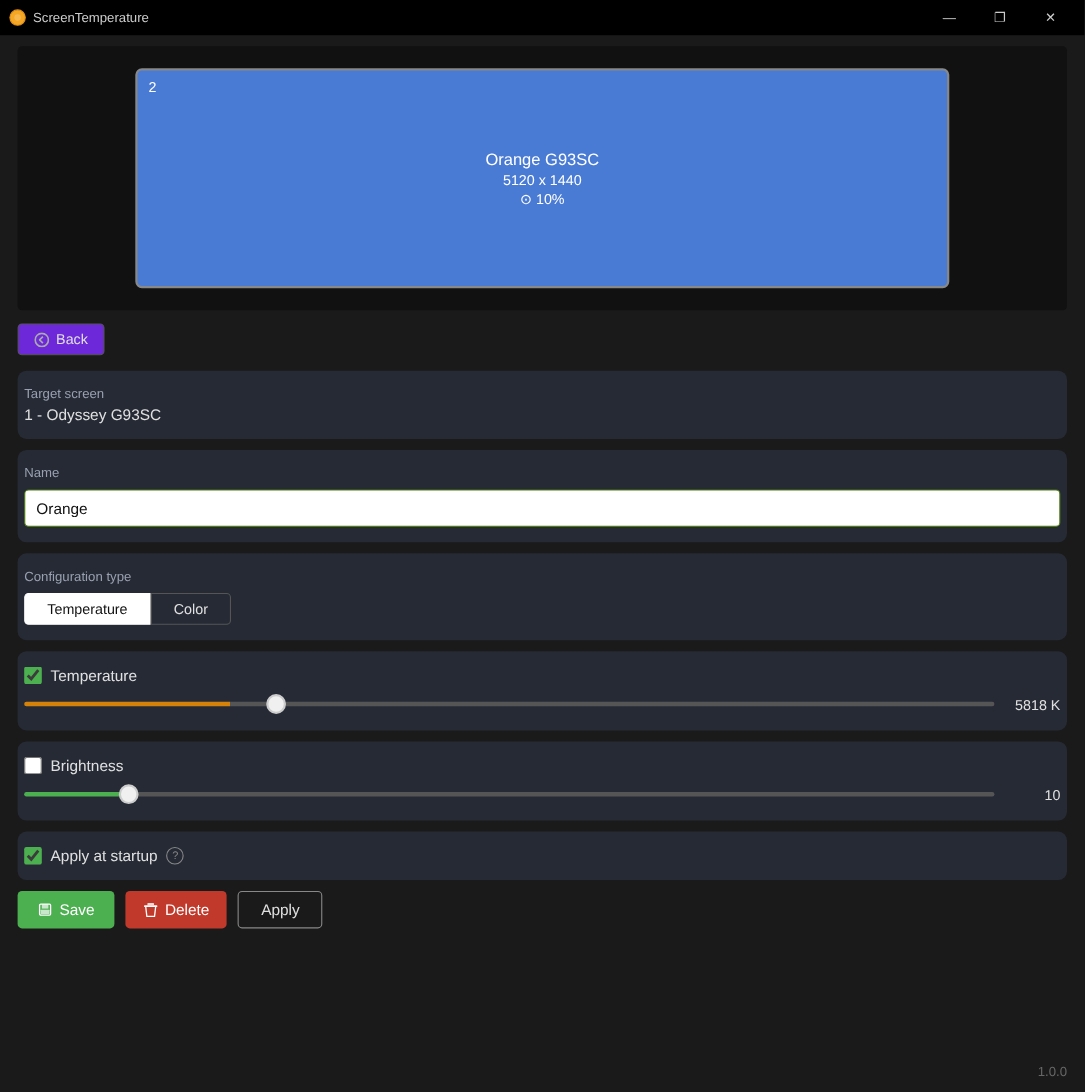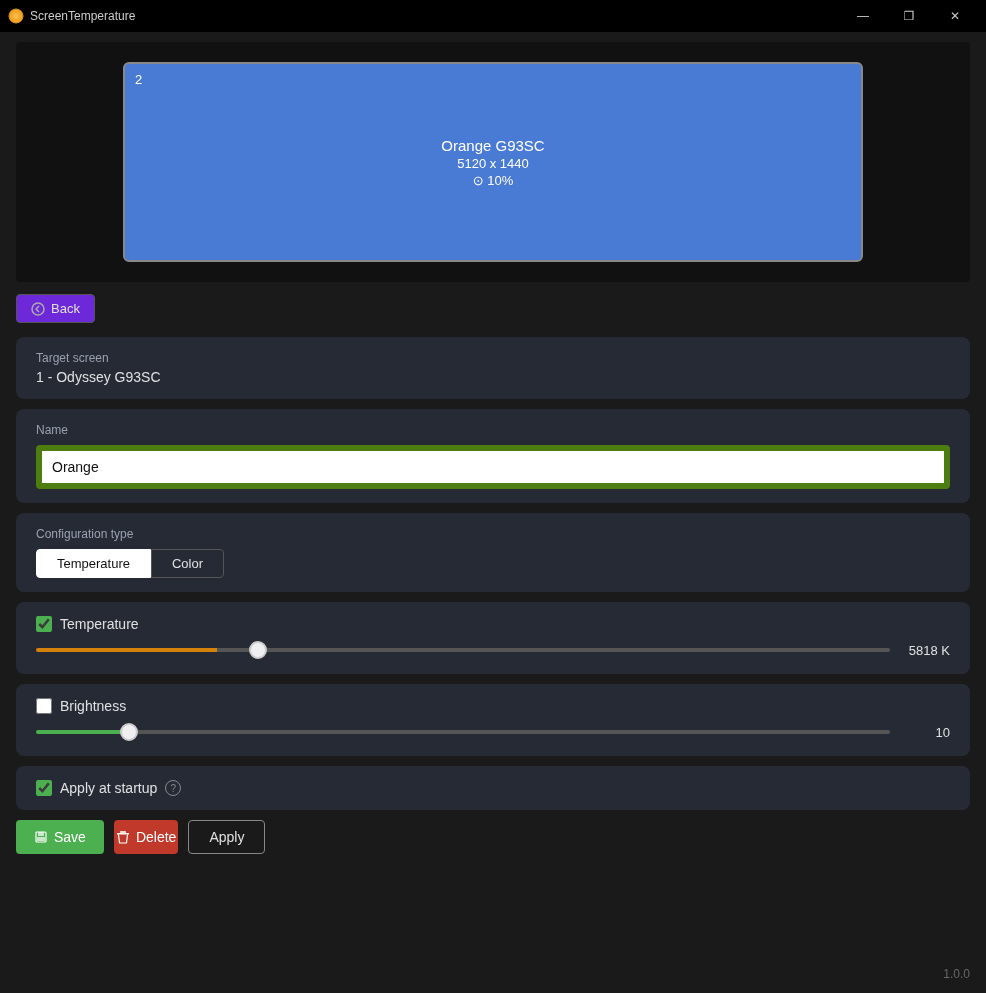--- a/index.html
+++ b/index.html
@@ -114,38 +114,38 @@
       border-radius: 4px;
       cursor: pointer;
       font-size: 13px;
       margin-bottom: 14px;
     }
 
     
     .card {
       background: #252a35;
       border-radius: 8px;
-      padding: 14px 20px;
+      padding: 14px 6px;
       margin-bottom: 10px;
     }
     .card-label {
       font-size: 12px;
       color: #9aa0b0;
       margin-bottom: 4px;
     }
     .card-value {
       font-size: 14px;
       color: #e0e0e0;
     }
 
     
     .name-input {
       width: 100%;
       background: #fff;
-      border: 6px solid #4d7c0f;
+      border: 1px solid #4d7c0f;
       border-radius: 4px;
       padding: 8px 10px;
       font-size: 14px;
       color: #111;
       outline: none;
       margin-top: 4px;
     }
 
     
     .config-toggle {
@@ -283,21 +283,21 @@
       cursor: pointer;
       font-size: 14px;
       display: flex;
       align-items: center;
       gap: 6px;
     }
     .btn-delete {
       background: #c0392b;
       border: none;
       color: #fff;
-      padding: 8px 2px;
+      padding: 8px 16px;
       border-radius: 4px;
       cursor: pointer;
       font-size: 14px;
       display: flex;
       align-items: center;
       gap: 6px;
     }
     .btn-apply {
       background: transparent;
       border: 1px solid #888;

